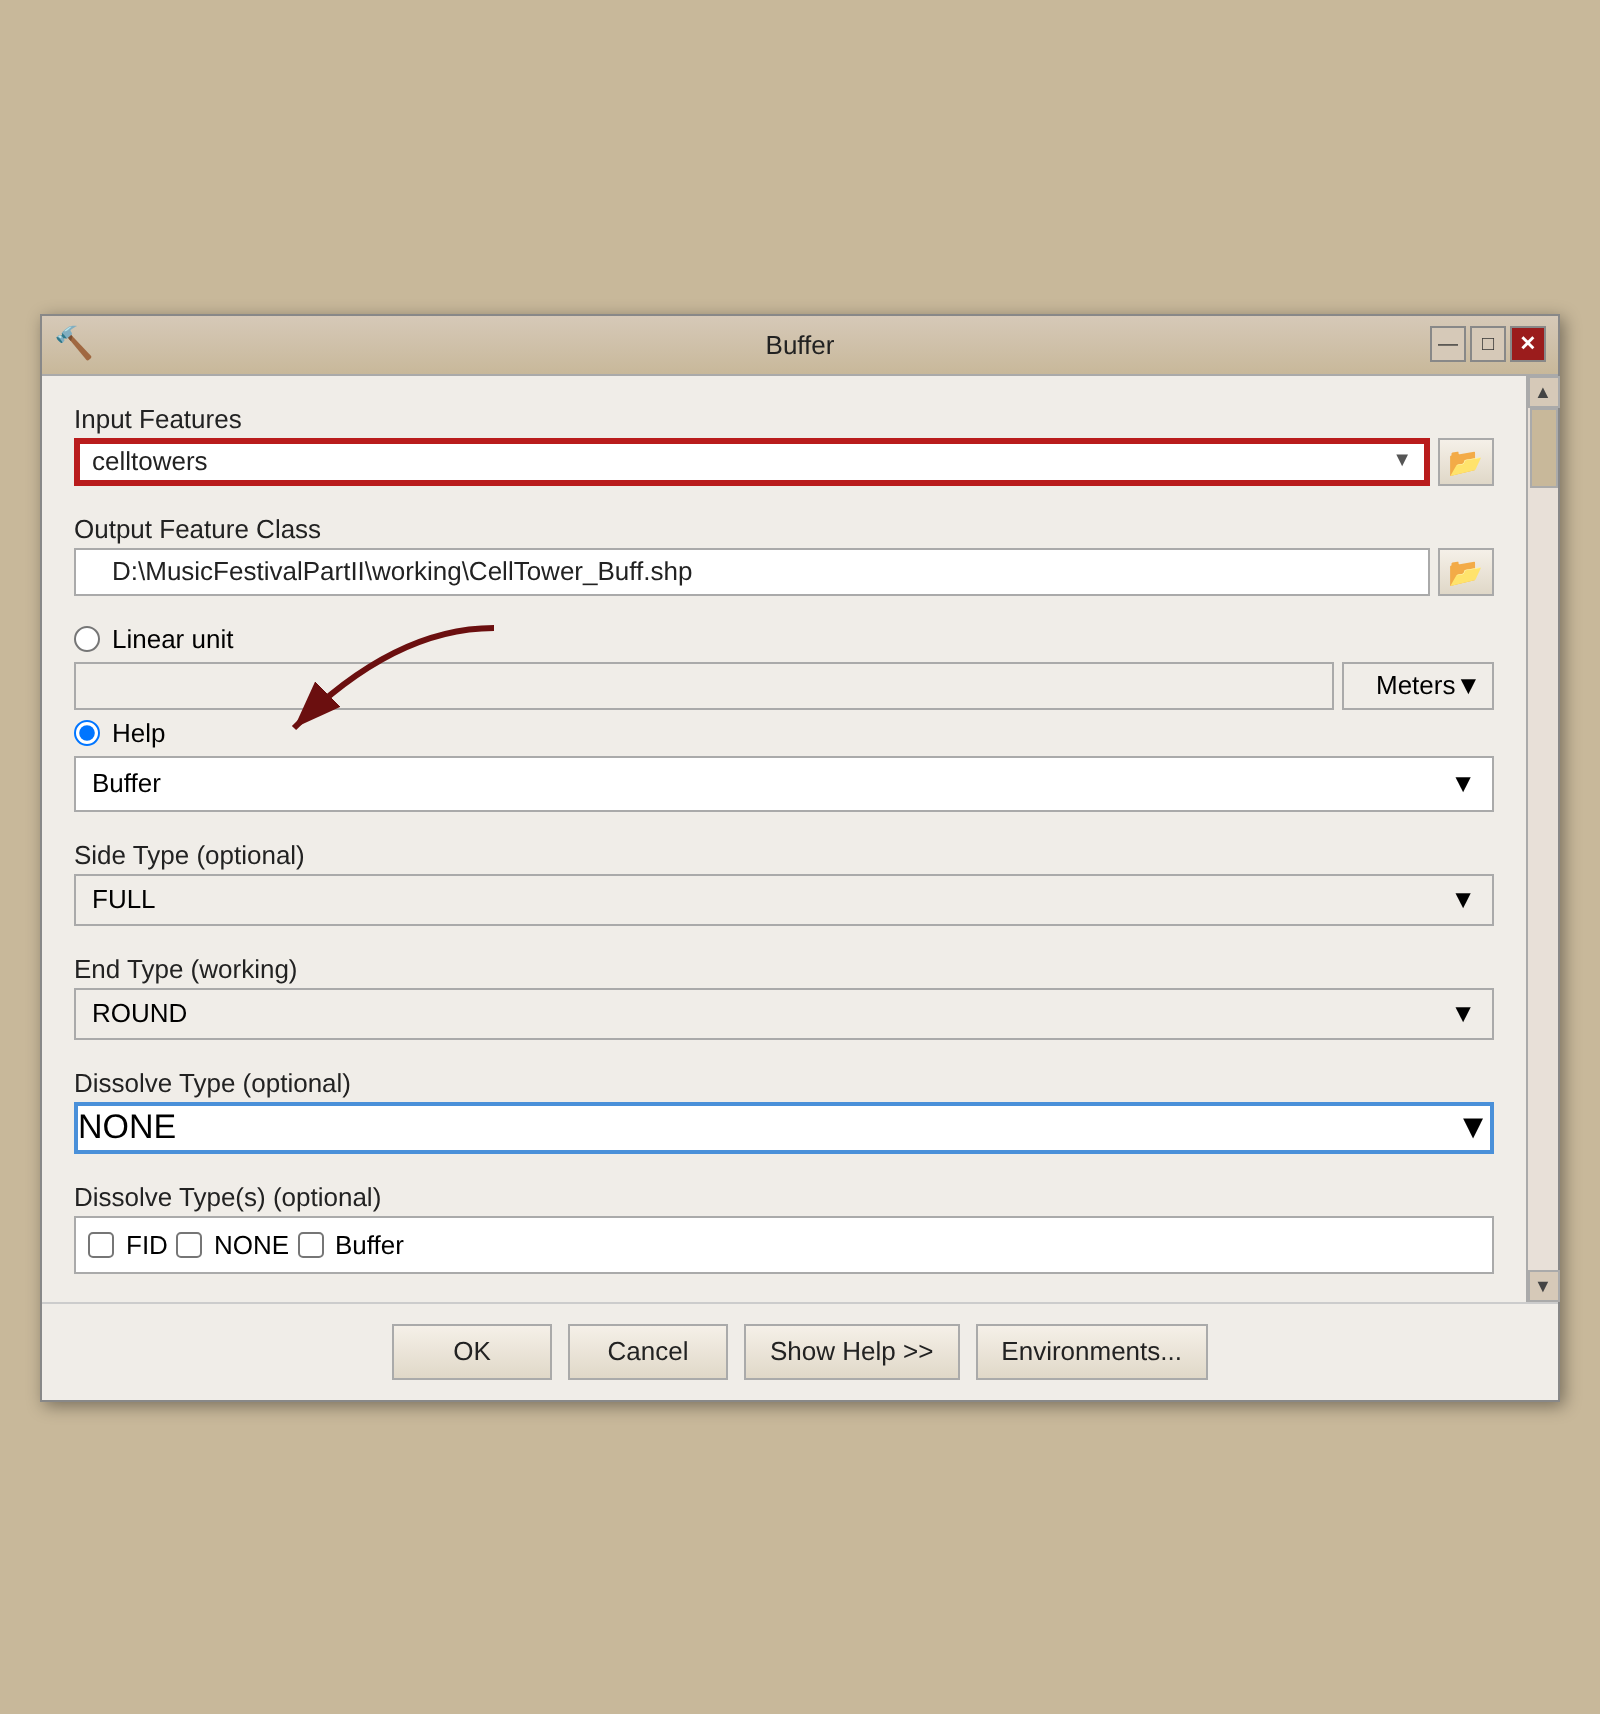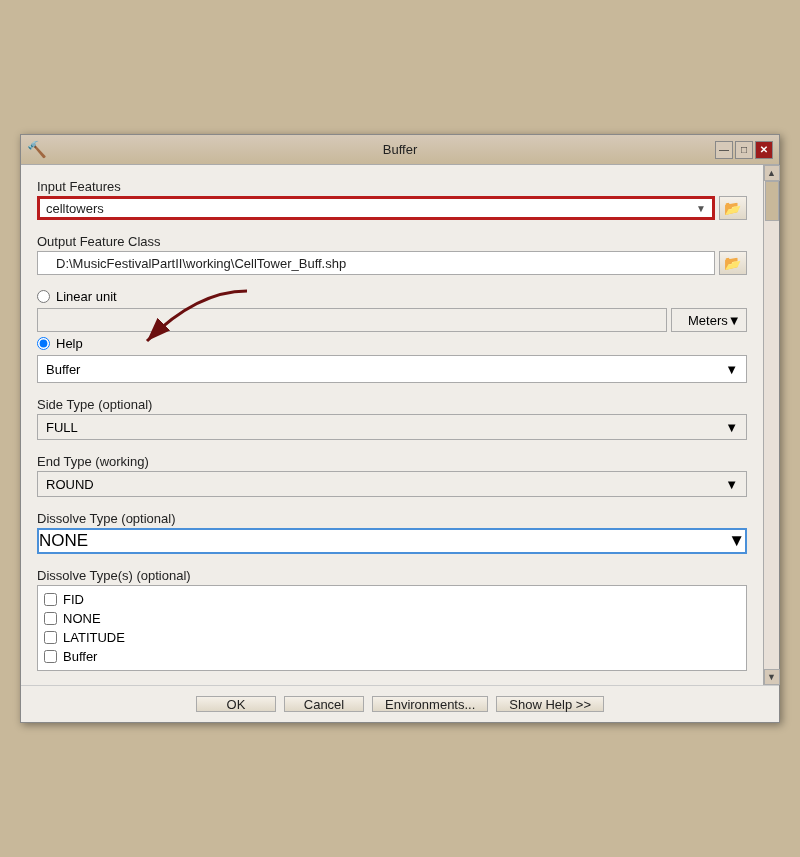--- a/index.html
+++ b/index.html
@@ -238,21 +238,21 @@
       font-size: 17px;
       display: flex;
       align-items: center;
       justify-content: space-between;
     }
     .dissolve-list {
       border: 1px solid #aaa;
       background: white;
       padding: 6px;
       display: flex;
-      flex-direction: column;
+      flex-direction: row;
       gap: 4px;
     }
     .check-item {
       display: flex;
       align-items: center;
       gap: 6px;
       font-size: 13px;
     }
     .check-item input[type="checkbox"] {
       width: 13px;
@@ -262,21 +262,21 @@
     .footer {
       background: #f0ede8;
       border-top: 1px solid #ccc;
       padding: 10px 16px;
       display: flex;
       justify-content: center;
       gap: 8px;
     }
     .footer-btn {
       min-width: 80px;
-      height: 16px;
+      height: 28px;
       border: 1px solid #aaa;
       background: linear-gradient(to bottom, #f5f0e8, #e0d8c8);
       cursor: pointer;
       font-size: 13px;
       padding: 0 12px;
       color: #222;
     }
   </style>
 </head>
 <body>
@@ -387,39 +387,35 @@
           <div class="check-item">
             <input type="checkbox" style="">
             <span>FID</span>
           </div>
           <div class="check-item">
             <input type="checkbox" style="">
             <span>NONE</span>
           </div>
           <div class="check-item">
             <input type="checkbox" style="">
-            <span>LATITUDE</span>
-          </div>
-          <div class="check-item">
-            <input type="checkbox" style="">
             <span>Buffer</span>
           </div>
         </div>
       </div>
 
     </div>
 
     <div class="scrollbar">
       <div class="scroll-arrow">▲</div>
       <div class="scroll-track">
         <div class="scroll-thumb"></div>
       </div>
       <div class="scroll-arrow">▼</div>
     </div>
   </div>
 
   <div class="footer">
     <button class="footer-btn">OK</button>
     <button class="footer-btn">Cancel</button>
+    <button class="footer-btn">Show Help &gt;&gt;</button>
     <button class="footer-btn">Environments...</button>
-    <button class="footer-btn">Show Help &gt;&gt;</button>
   </div>
 </div>
 
 </body></html>

